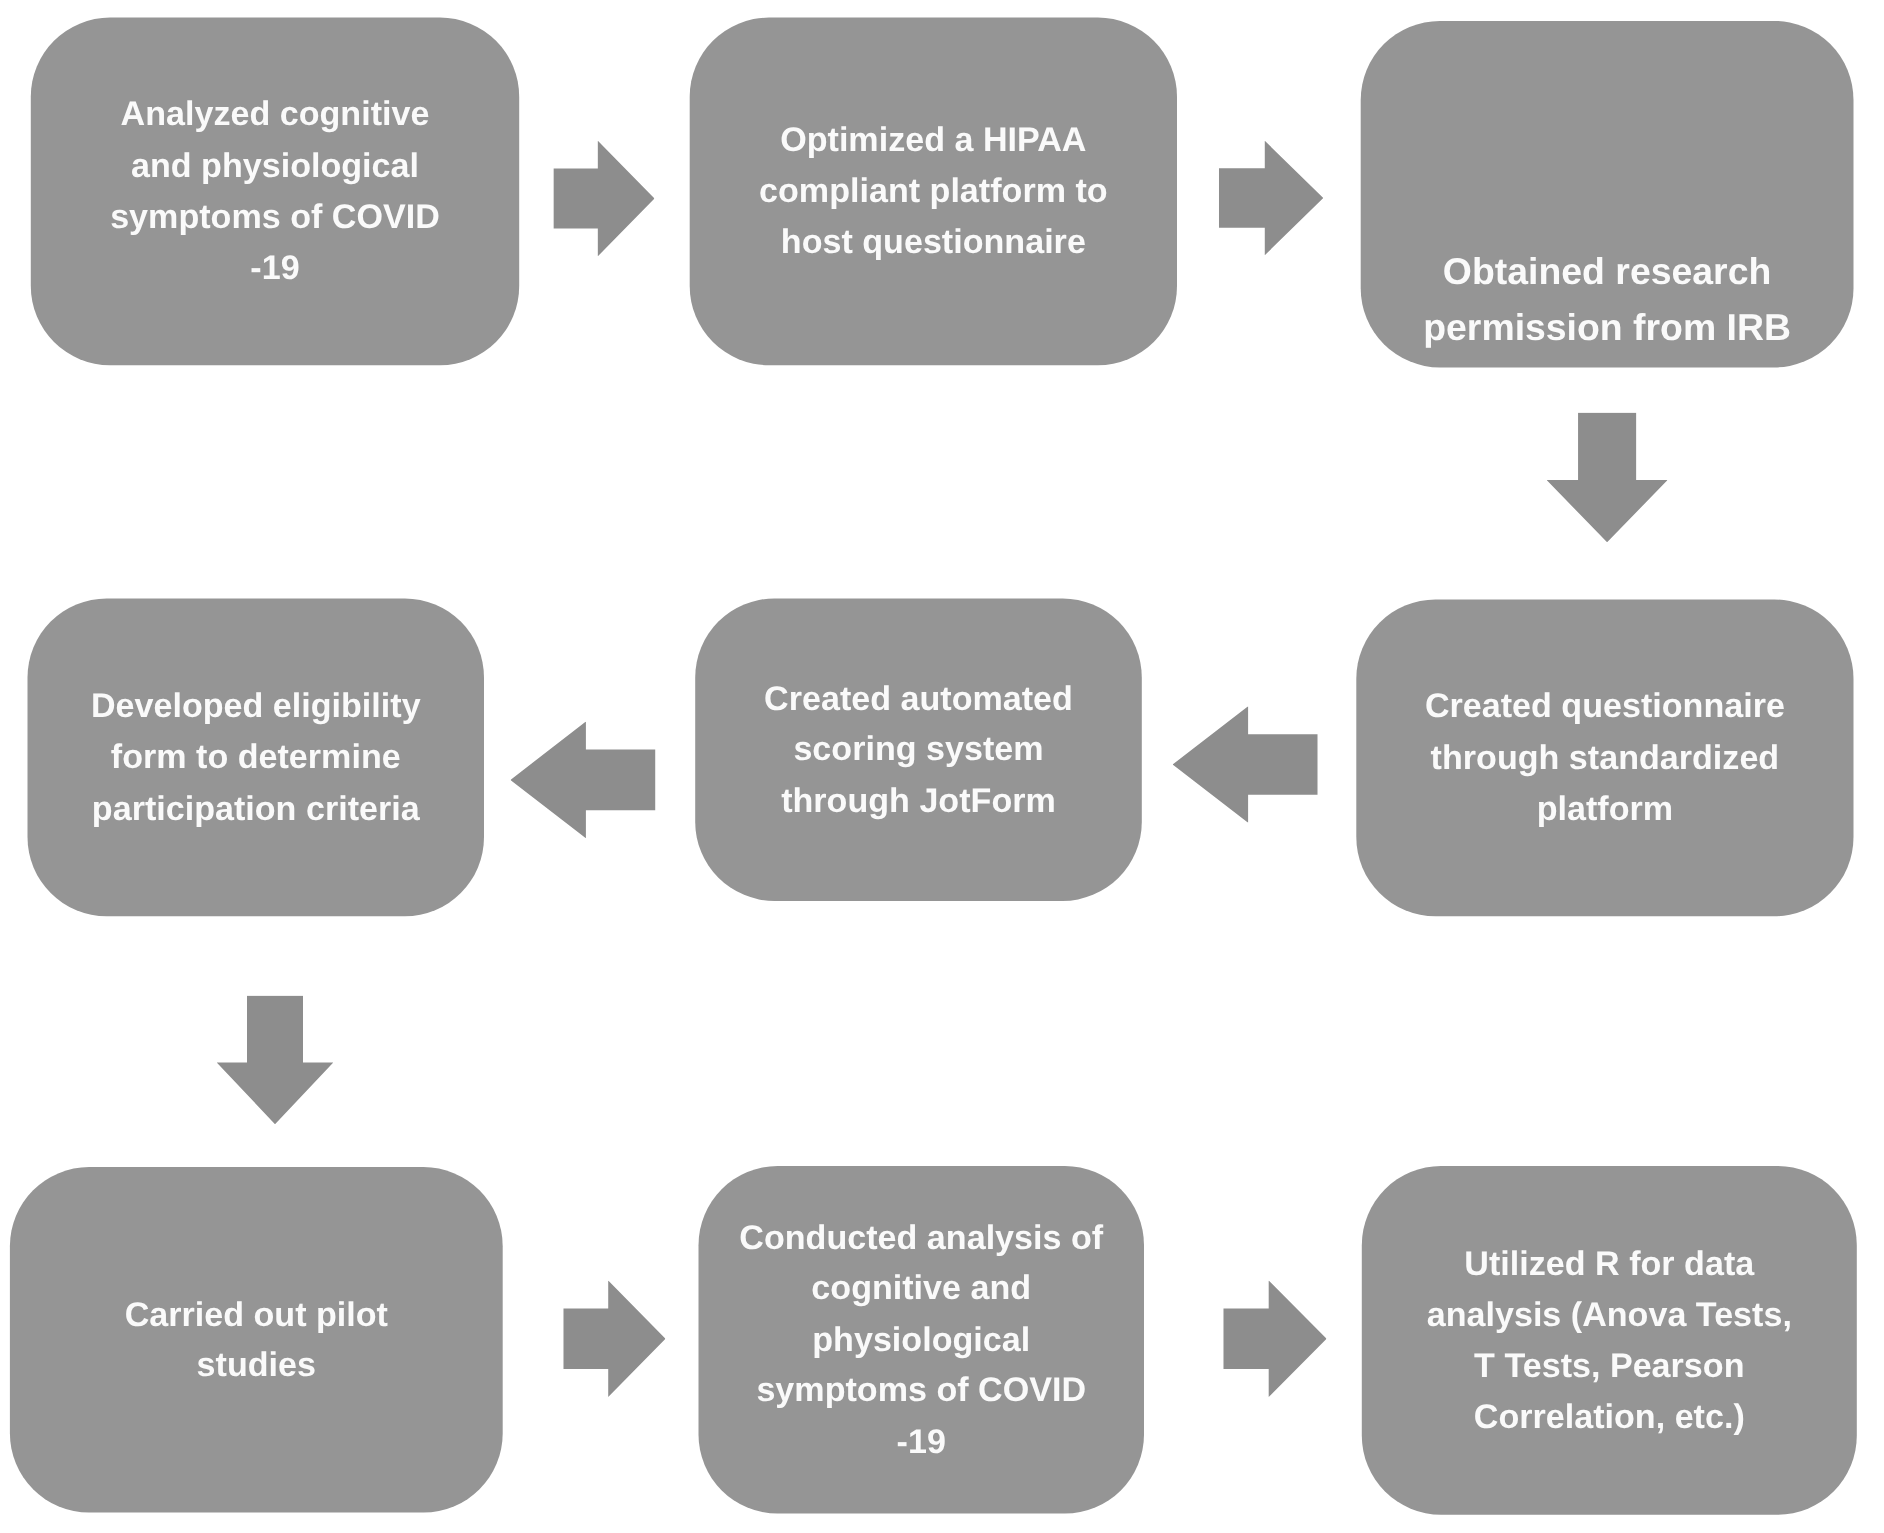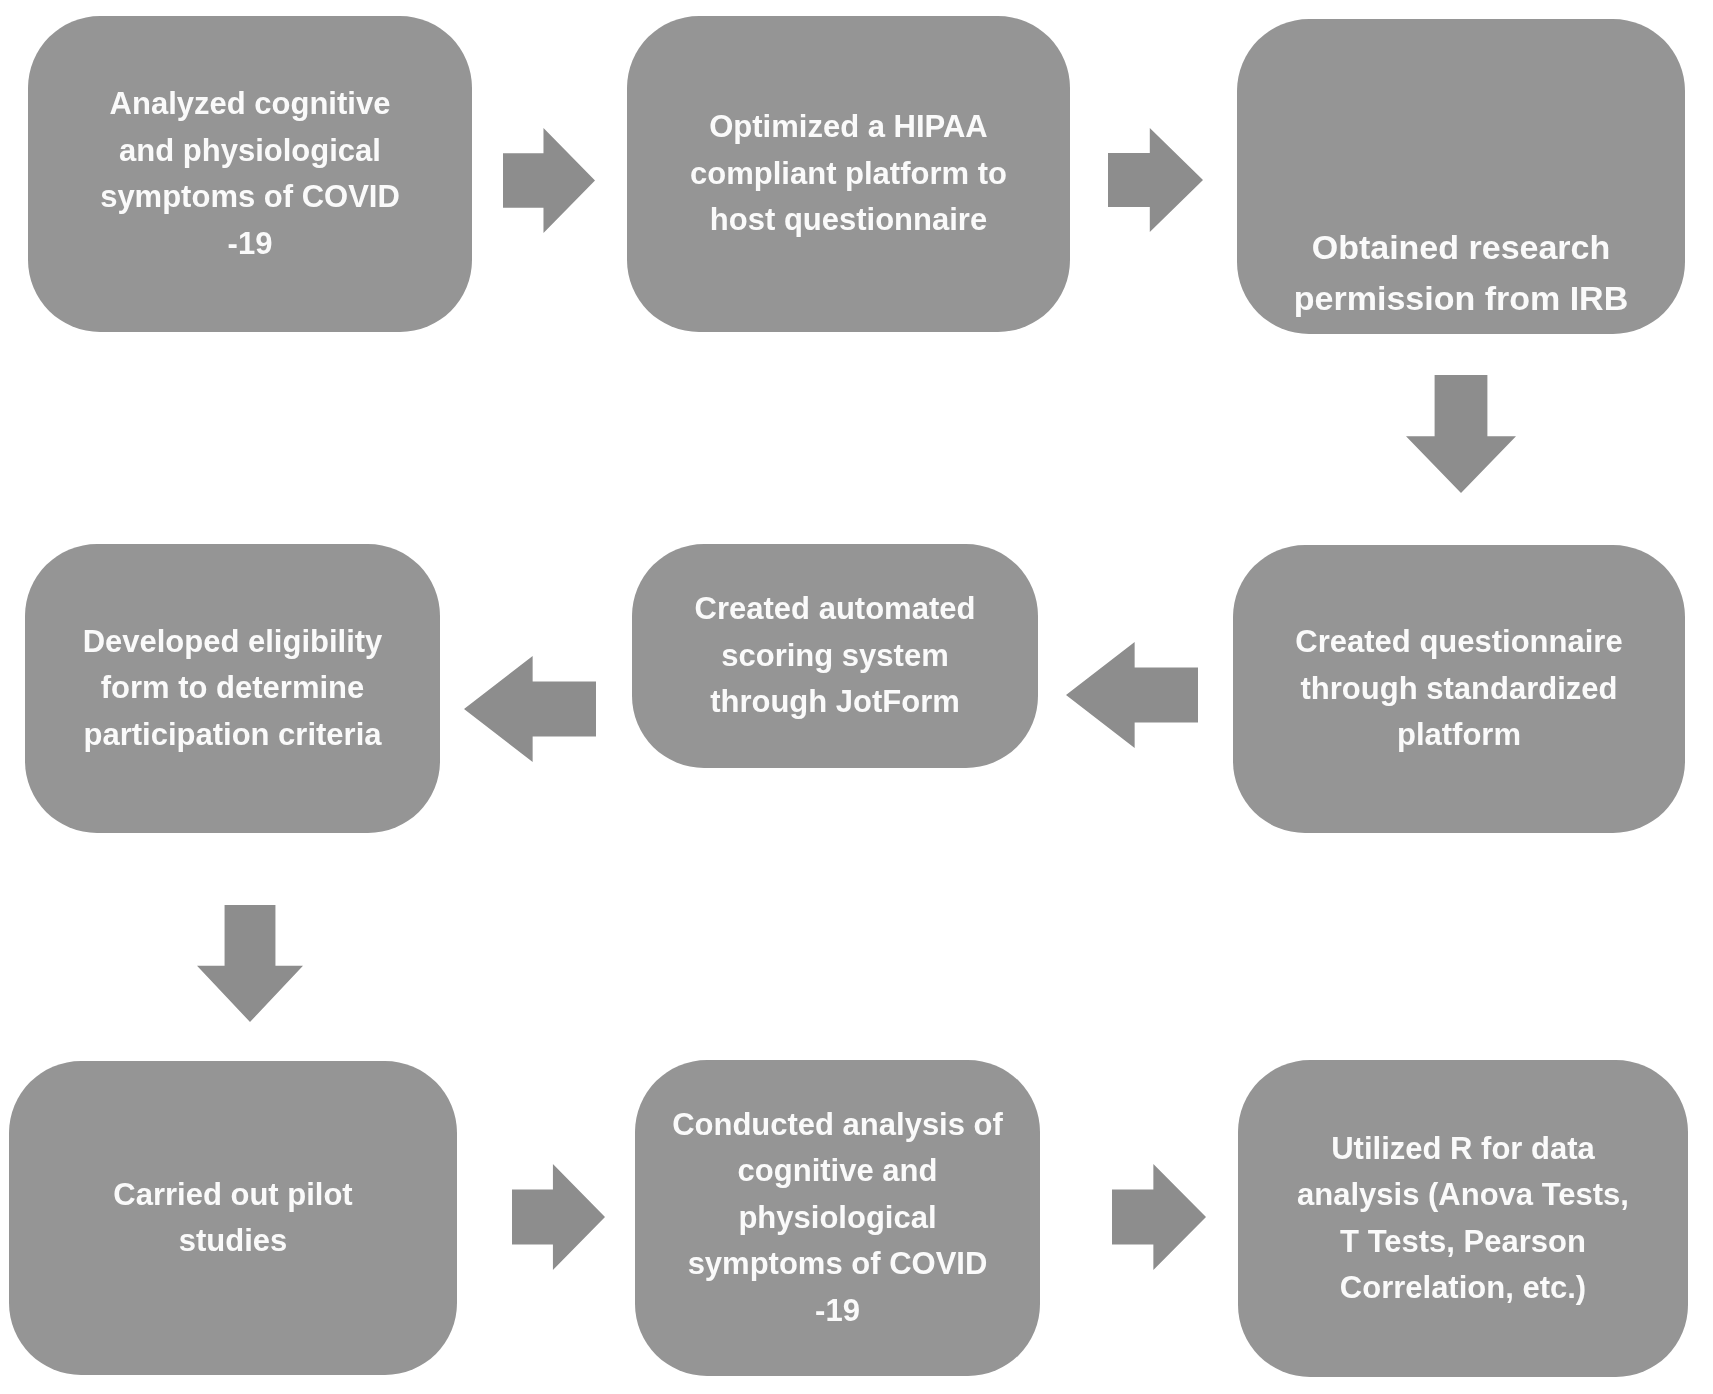--- a/index.html
+++ b/index.html
@@ -48,21 +48,21 @@
   }
   .arrow-down {
     clip-path: polygon(26% 0, 74% 0, 74% 52%, 100% 52%, 50% 100%, 0 52%, 26% 52%);
   }
 
   
   .b1 { left: 28px;   top: 16px;   width: 444px; height: 316px; }
   .b2 { left: 627px;  top: 16px;   width: 443px; height: 316px; }
   .b3 { left: 1237px; top: 19px;   width: 448px; height: 315px; font-size: 34px; align-items: flex-end; }
   .b4 { left: 1233px; top: 545px;  width: 452px; height: 288px; }
-  .b5 { left: 632px;  top: 544px;  width: 406px; height: 224px; }
+  .b5 { left: 632px;  top: 544px;  width: 406px; height: 275px; }
   .b6 { left: 25px;   top: 544px;  width: 415px; height: 289px; }
   .b7 { left: 9px;   top: 1061px; width: 448px; height: 314px; }
   .b8 { left: 635px;  top: 1060px; width: 405px; height: 316px; }
   .b9 { left: 1238px; top: 1060px; width: 450px; height: 317px; }
 
   
   .a1 { left: 503px;  top: 128px;  width: 92px;  height: 105px; }
   .a2 { left: 1108px; top: 128px;  width: 95px;  height: 104px; }
   .a3 { left: 1406px; top: 375px;  width: 110px; height: 118px; }
   .a4 { left: 1066px; top: 642px;  width: 132px; height: 106px; }

